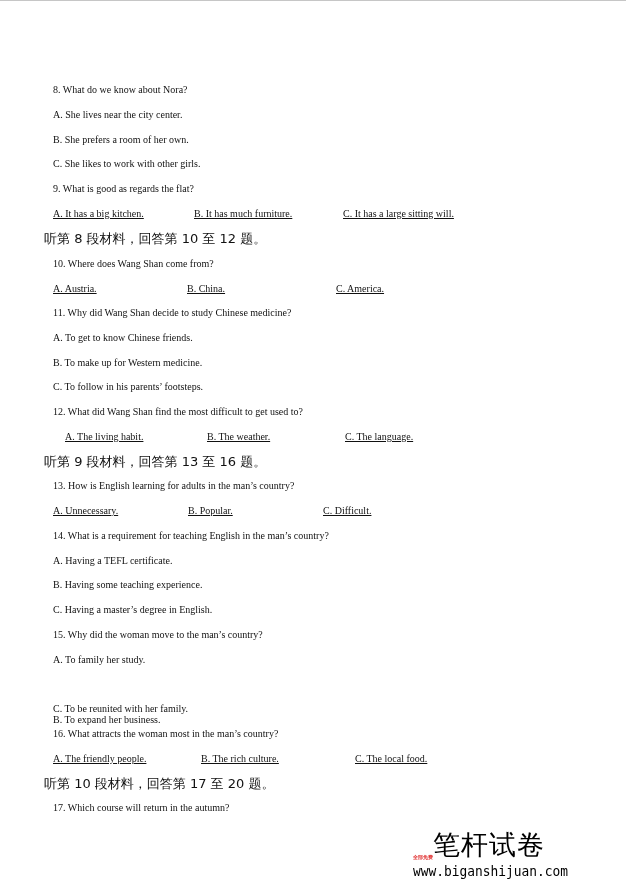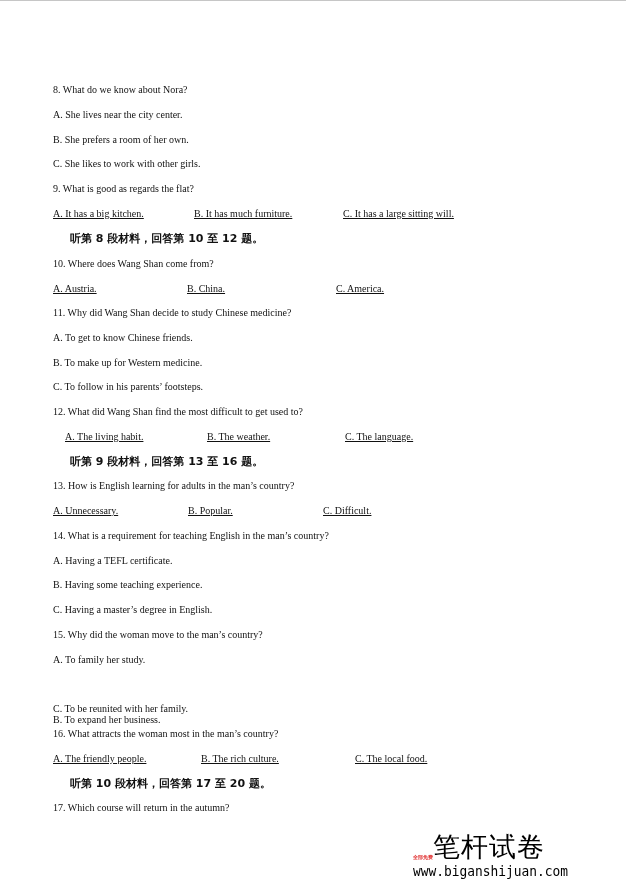--- a/index.html
+++ b/index.html
@@ -23,24 +23,24 @@
     }
     .line {
       position: absolute;
       left: 53px;
       font-size: 10px;
       line-height: 12px;
       white-space: nowrap;
     }
     .heading {
       position: absolute;
-      left: 70px;
-      font-size: 11px;
+      left: 44px;
+      font-size: 13px;
       line-height: 13px;
-      font-weight: bold;
+      font-weight: normal;
       white-space: nowrap;
       font-family: "DejaVu Sans", "Liberation Sans", sans-serif;
     }
     .opt-row {
       position: absolute;
       left: 53px;
       font-size: 10px;
       line-height: 12px;
       white-space: nowrap;
       height: 12px;
@@ -48,21 +48,21 @@
     }
     .opt-row span { position: absolute; top: 0; text-decoration: underline; }
     .watermark {
       position: absolute;
       left: 405px; top: 830px;
       width: 221px; height: 60px;
     }
     .wm-title {
       position: absolute;
       left: 28px; top: 2px;
-      font-family: Liberation Sans, sans-serif;
+      font-family: Liberation Mono, monospace;
       font-size: 27px;
       line-height: 30px;
       color: #000;
       letter-spacing: 1px;
     }
     .wm-free {
       position: absolute;
       left: 8px; top: 24px;
       font-family: "DejaVu Sans", sans-serif;
       font-size: 5px;

